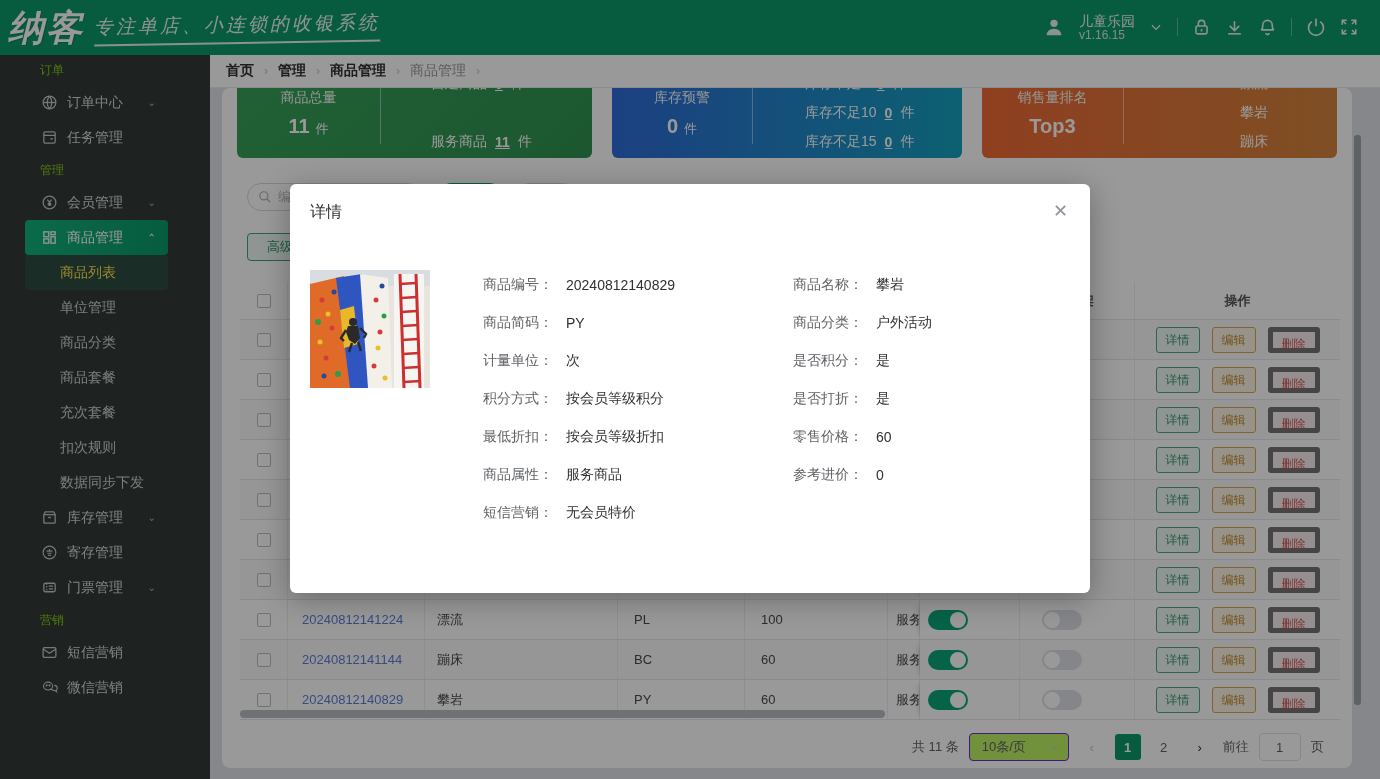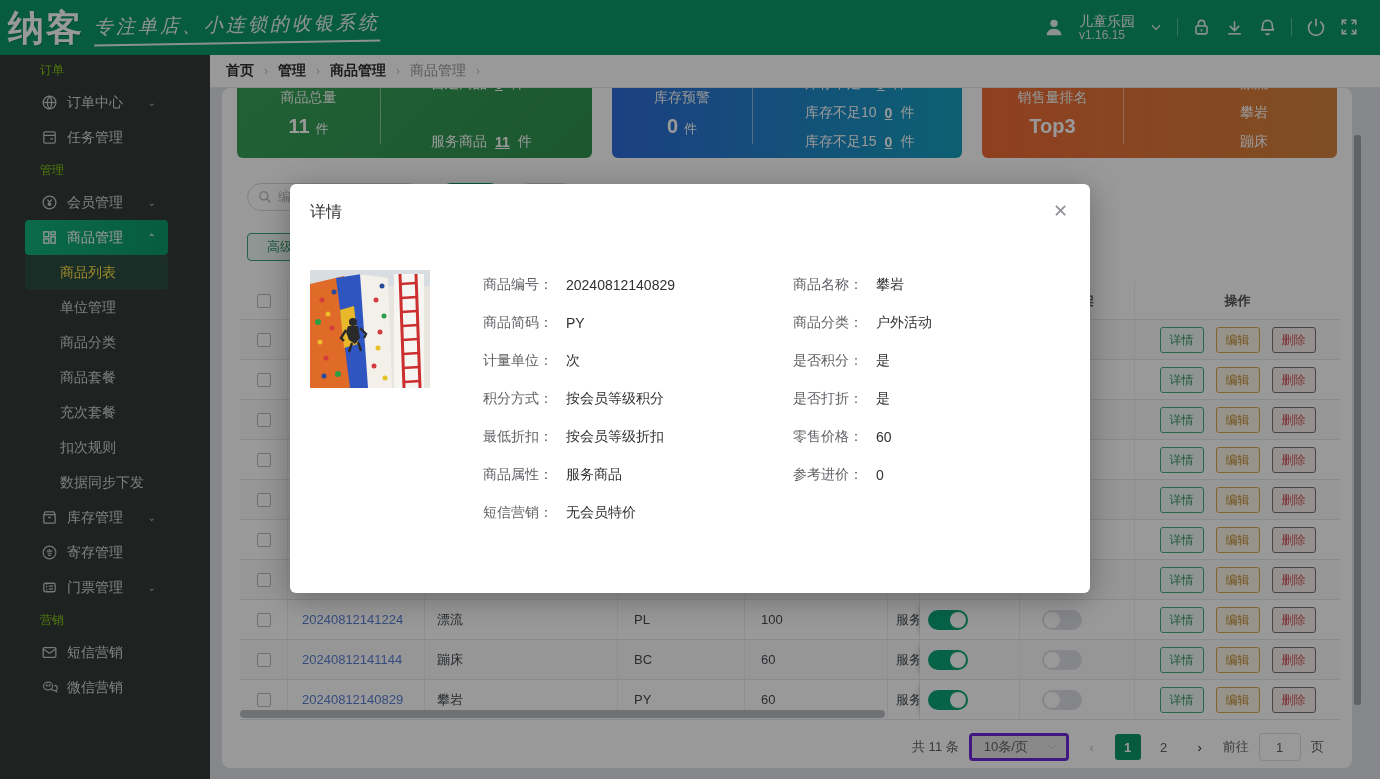--- a/index.html
+++ b/index.html
@@ -1,21 +1,21 @@
 <!DOCTYPE html>
 <html><head>
 <meta charset="utf-8">
 <style>
   * { margin:0; padding:0; box-sizing:border-box; }
   body { font-family:"Liberation Sans","DejaVu Sans",sans-serif; }
   .screen { position:relative; width:1380px; height:779px; overflow:hidden; background:#dfe2e6; }
 
   
   .topbar { position:absolute; left:0; top:0; width:1380px; height:55px; background:#0c996c; display:flex; align-items:center; z-index:10; }
-  .logo { font-size:36px; font-weight:bold; color:#fff; letter-spacing:2px; padding:0 10px 0 8px; line-height:55px; text-shadow:1px 1px 0 rgba(0,0,0,.15); }
+  .logo { font-size:36px; font-weight:bold; color:#fff; font-style:italic; letter-spacing:2px; padding:0 10px 0 8px; line-height:55px; text-shadow:1px 1px 0 rgba(0,0,0,.15); }
   .tagline { color:#eef6f1; font-size:19px; font-style:italic; border-bottom:2px solid #e8f2ec; padding-bottom:4px; transform:rotate(-1deg); letter-spacing:3px; }
   .top-right { margin-left:auto; display:flex; align-items:center; gap:14px; padding-right:22px; color:#eaf4ee; }
   .top-right svg { display:block; }
   .store { display:flex; flex-direction:column; line-height:1.15; }
   .store-name { font-size:14px; color:#f2f8f4; }
   .store-ver { font-size:12px; color:#d7e8df; }
   .vdiv { width:1px; height:18px; background:rgba(255,255,255,.35); }
   .icon-btn { cursor:pointer; display:flex; align-items:center; }
 
   
@@ -79,26 +79,26 @@
   .c9 { width:205px; justify-content:center; gap:12px; }
   .code-link { color:#5a7fd6; cursor:pointer; }
   .checkbox { width:14px; height:14px; border:1px solid #b8bcc2; border-radius:2px; background:#fff; cursor:pointer; }
   .toggle { width:40px; height:20px; border-radius:10px; background:#dcdfe6; position:relative; cursor:pointer; flex:none; }
   .toggle::after { content:""; position:absolute; top:2px; left:2px; width:16px; height:16px; border-radius:50%; background:#fff; }
   .toggle.on { background:#0aa678; }
   .toggle.on::after { left:22px; }
   .abtn { height:26px; padding:0 9px; font-size:12px; border-radius:3px; line-height:24px; cursor:pointer; }
   .abtn.detail { border:1px solid #4aa97e; color:#35906a; background:#eef8f3; }
   .abtn.edit { border:1px solid #d8a74f; color:#c08a2e; background:#fcf5e8; }
-  .abtn.del { border:1px solid #737373; color:#cc5252; background:#fbeeee; }
+  .abtn.del { border:5px solid #737373; color:#cc5252; background:#fbeeee; }
   .hscroll { position:absolute; left:18px; top:622px; width:645px; height:8px; border-radius:4px; background:#b9bdc4; cursor:pointer; }
 
   
   .pager { position:absolute; left:690px; top:644px; height:30px; display:flex; align-items:center; gap:10px; font-size:13px; color:#606266; }
-  .page-select { width:100px; height:28px; border:3px solid #6d28d9; border-radius:4px; display:flex; align-items:center; justify-content:space-between; padding:0 8px 0 12px; cursor:pointer; color:#606266; background:#e5e5e5; }
+  .page-select { width:100px; height:28px; border:1px solid #6d28d9; border-radius:4px; display:flex; align-items:center; justify-content:space-between; padding:0 8px 0 12px; cursor:pointer; color:#606266; background:#bef264; }
   .pg-btn { width:26px; height:26px; display:flex; align-items:center; justify-content:center; border-radius:3px; cursor:pointer; font-size:13px; }
   .pg-prev { color:#c0c4cc; } .pg-next { color:#303133; }
   .pg-num { background:#fff; color:#606266; }
   .pg-num.active { background:#0c996c; color:#fff; font-weight:bold; }
   .goto-input { width:42px; height:28px; border:1px solid #dcdfe6; border-radius:4px; text-align:center; font-size:13px; color:#606266; background:#fff; }
 
   
   .vscroll { position:absolute; left:1354px; top:135px; width:7px; height:570px; border-radius:3px; background:#9ea3a9; z-index:6; cursor:pointer; }
 
   

